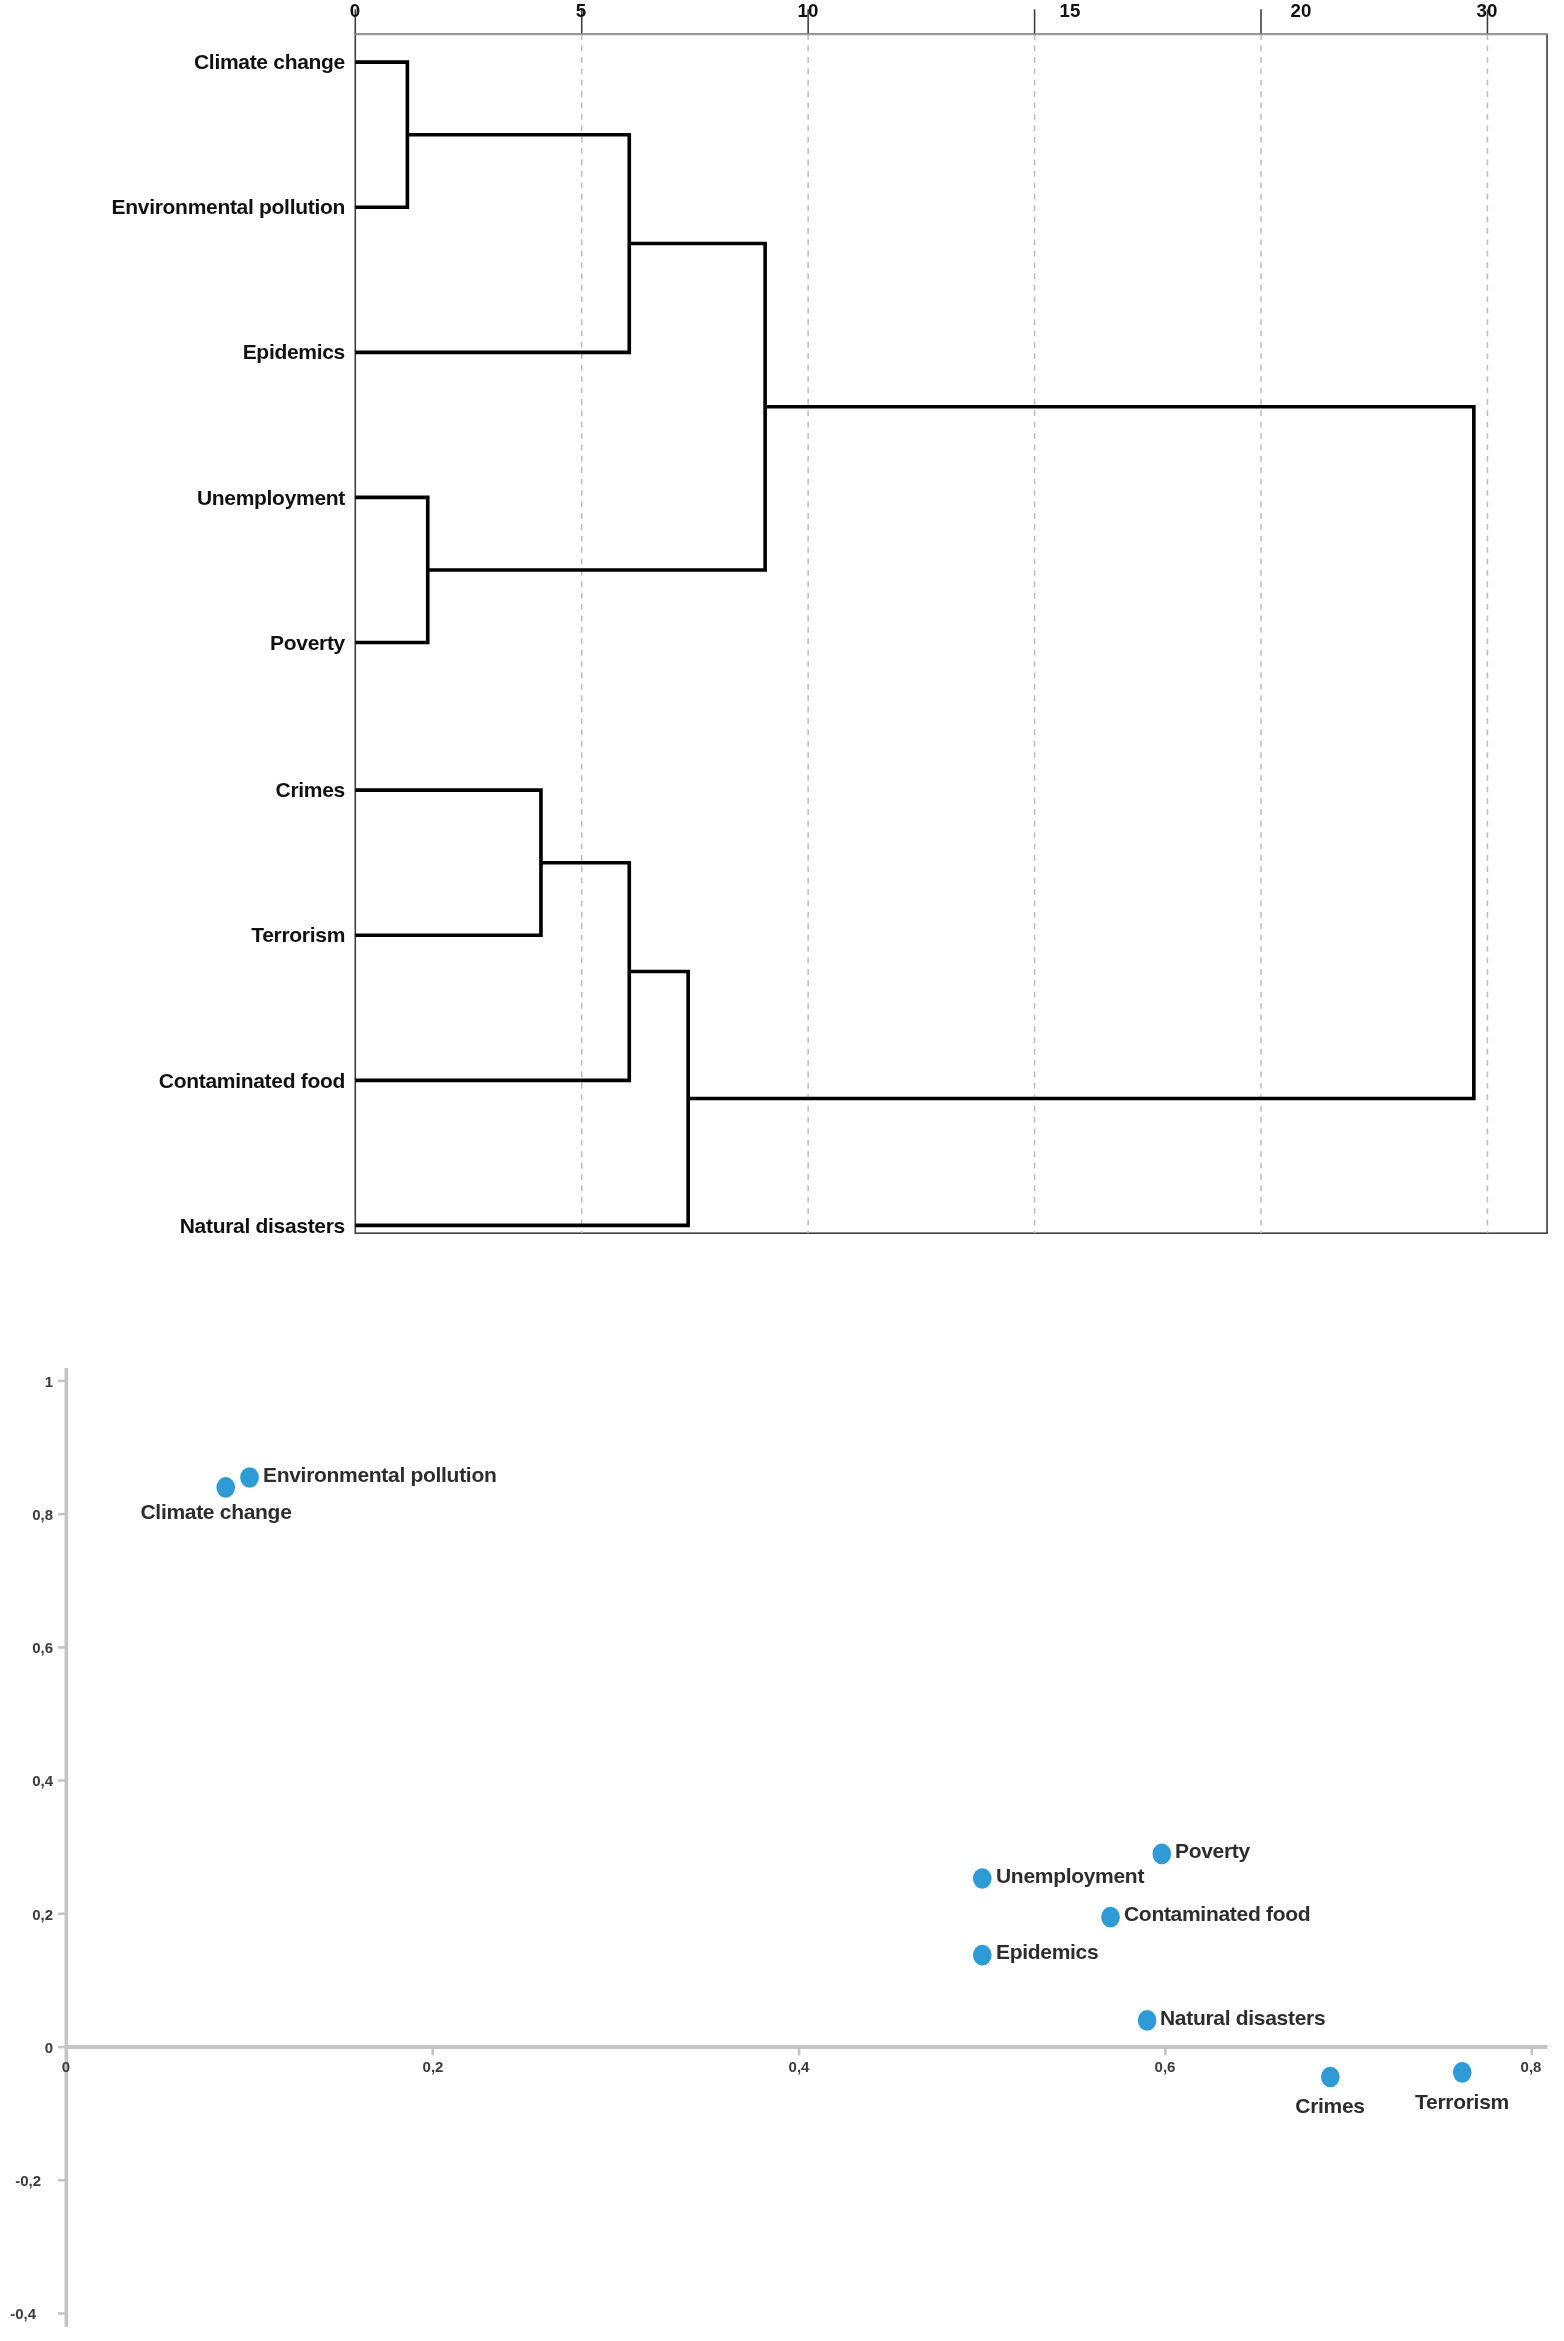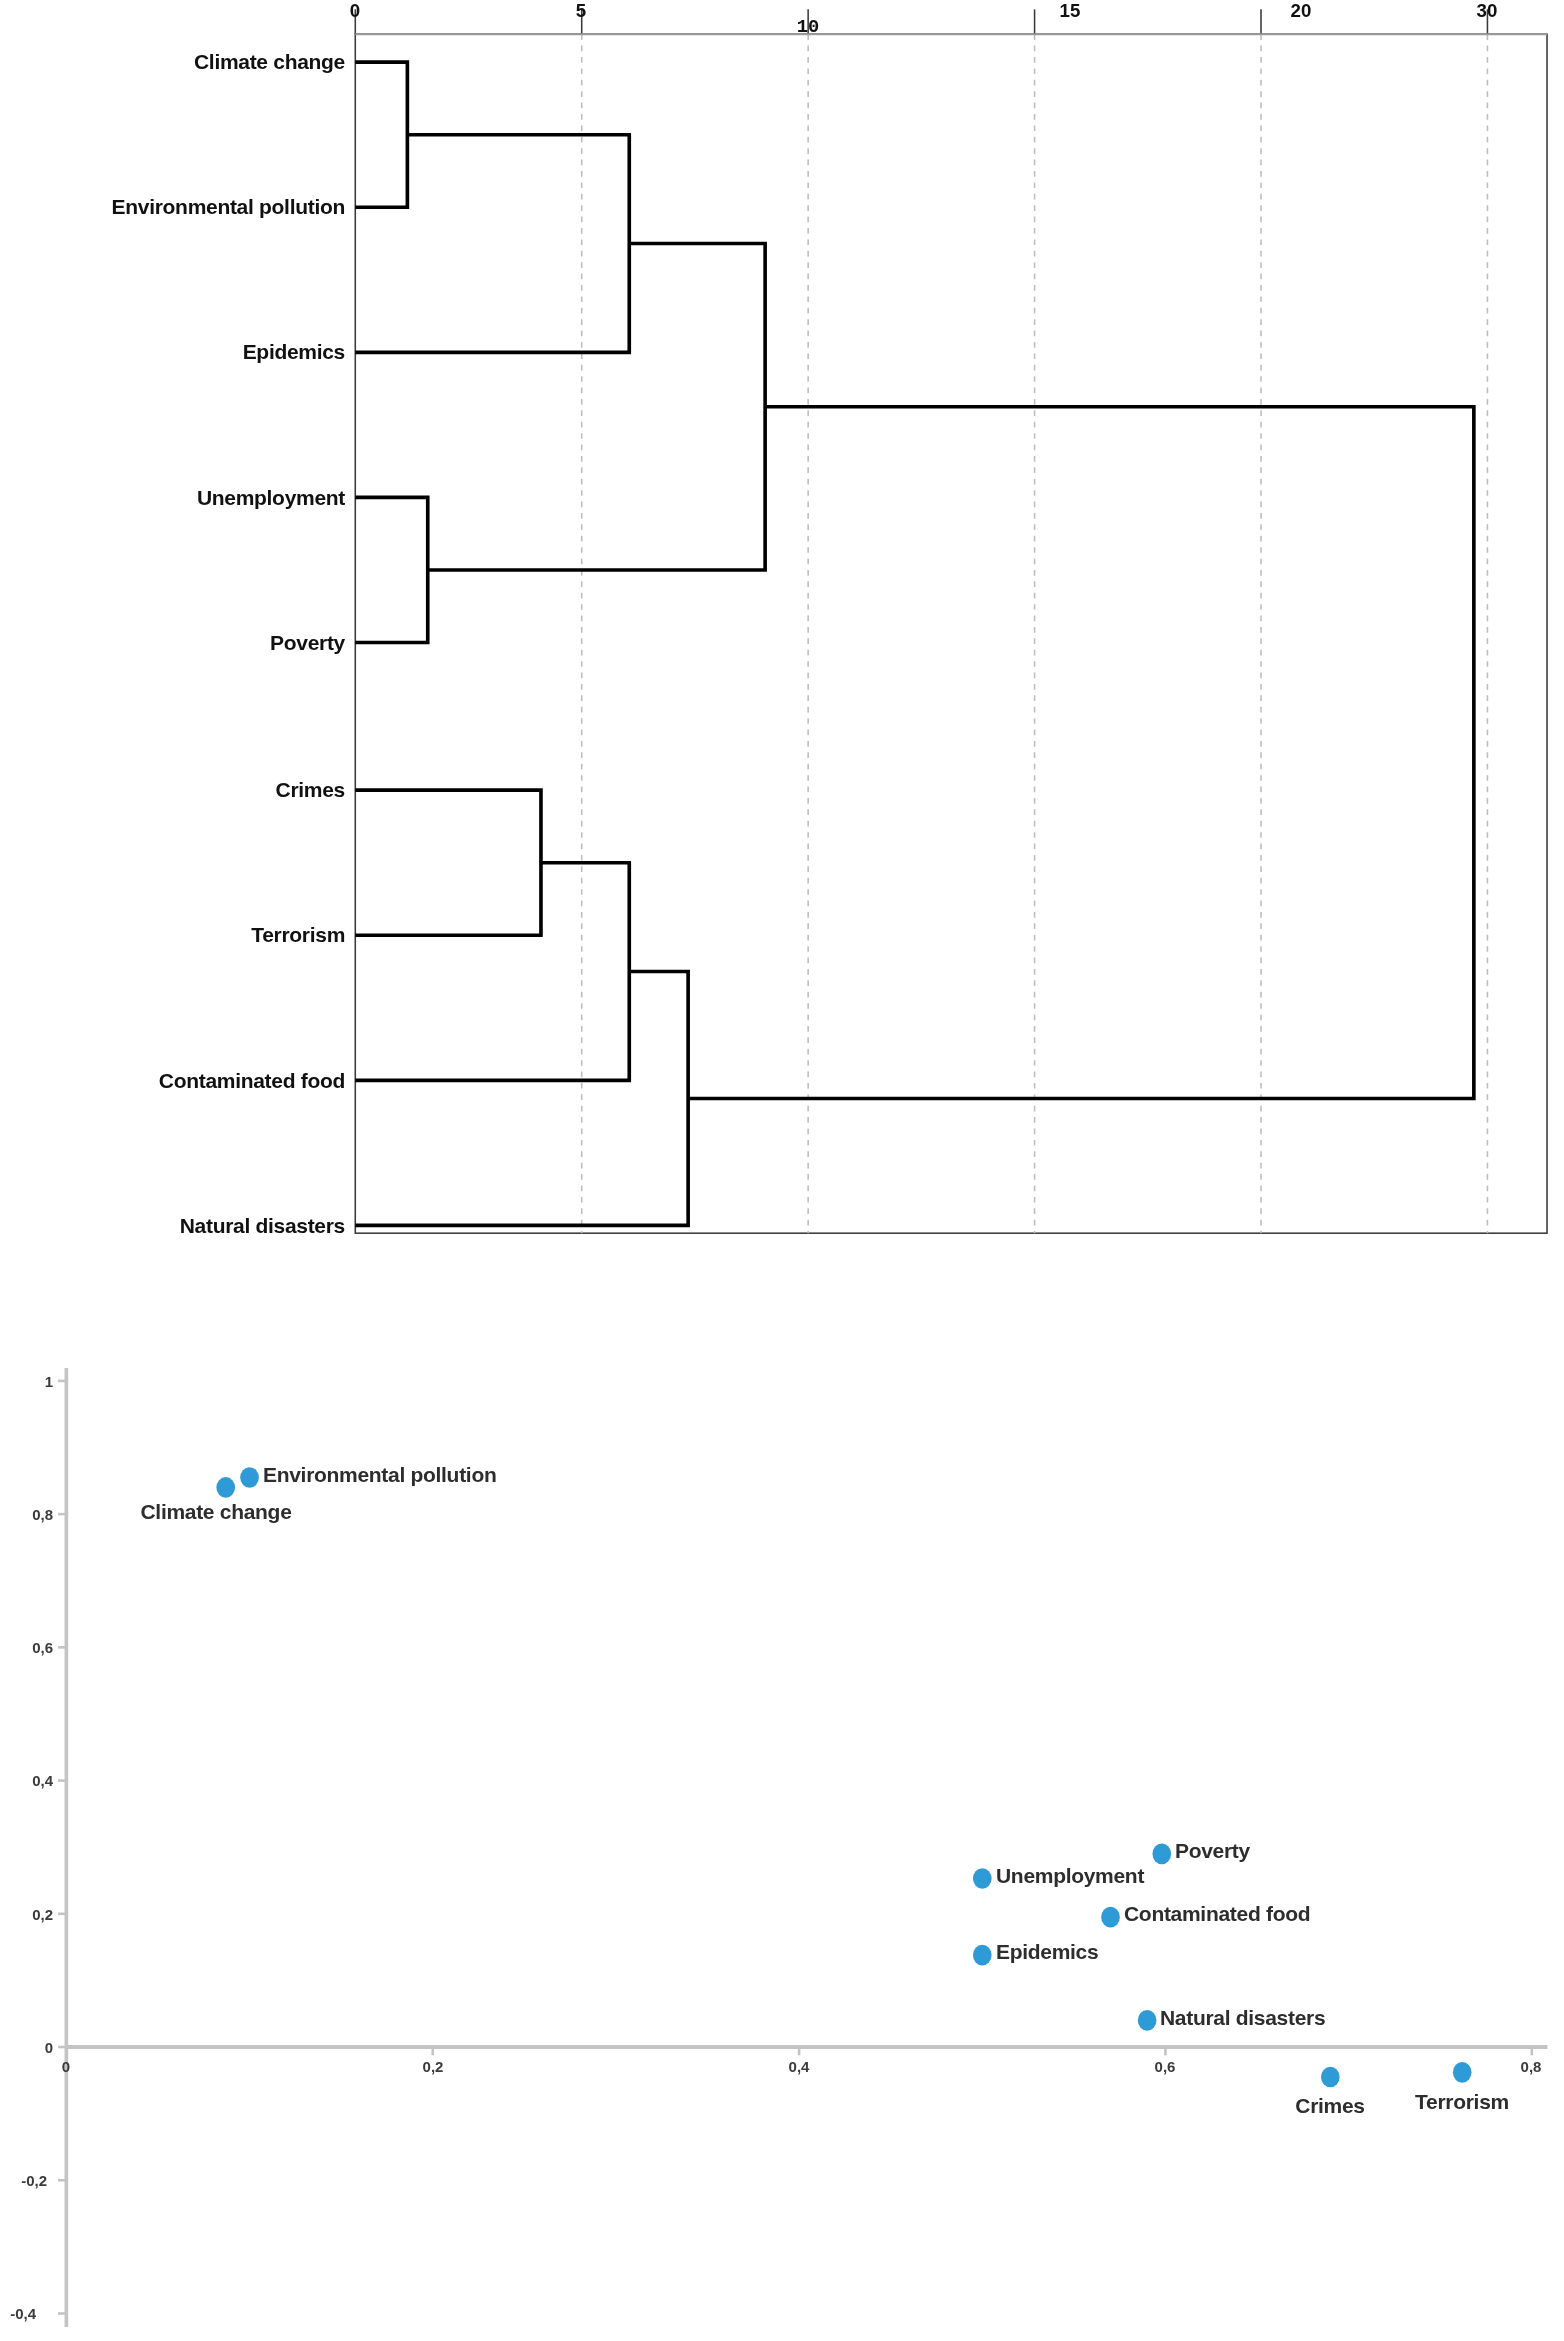--- a/index.html
+++ b/index.html
@@ -63,21 +63,21 @@
         <path d="M 1043.34 1665 H 1213.77 V 2085 H 685"></path>
         <path d="M 1213.77 470 H 1475.9700000000003 V 1100 H 824.84"></path>
         <path d="M 1213.77 1875 H 1327.3899999999999 V 2365 H 685"></path>
         <path d="M 1475.9700000000003 785 H 2843.78 V 2120 H 1327.3899999999999"></path>
       </g>
   </svg>
 
   <div id="dendro-tick-labels">
       <div class="axis-tick-label" style="left: 355px; top: 0px;">0</div>
       <div class="axis-tick-label" style="left: 581px; top: 0px;">5</div>
-      <div class="axis-tick-label" style="left: 808px; top: 16px; font-family: Liberation Mono, monospace;">10</div>
+      <div class="axis-tick-label" style="left: 808px; top: 0px;">10</div>
       <div class="axis-tick-label" style="left: 1070px; top: 0px;">15</div>
       <div class="axis-tick-label" style="left: 1261px; top: 0px; margin-left: 40px;">20</div>
       <div class="axis-tick-label" style="left: 1487px; top: 0px;">30</div>
     </div>
   <div id="dendro-leaf-labels">
       <div class="dendro-label" style="left: 0px; width: 345px; top: 62px;">Climate change</div>
       <div class="dendro-label" style="left: 0px; width: 345px; top: 207px;">Environmental pollution</div>
       <div class="dendro-label" style="left: 0px; width: 345px; top: 352px;">Epidemics</div>
       <div class="dendro-label" style="left: 0px; width: 345px; top: 498px;">Unemployment</div>
       <div class="dendro-label" style="left: 0px; width: 345px; top: 643px;">Poverty</div>
@@ -123,21 +123,21 @@
       </g>
   </svg>
 
   <div id="sc-tick-labels">
       <div class="sc-tick y" style="left: 53px; top: 96px;">1</div>
       <div class="sc-tick y" style="left: 53px; top: 229px;">0,8</div>
       <div class="sc-tick y" style="left: 53px; top: 362px;">0,6</div>
       <div class="sc-tick y" style="left: 53px; top: 495px;">0,4</div>
       <div class="sc-tick y" style="left: 53px; top: 629px;">0,2</div>
       <div class="sc-tick y" style="left: 53px; top: 762px;">0</div>
-      <div class="sc-tick y" style="left: 47px; top: 895px;">-0,2</div>
+      <div class="sc-tick y" style="left: 41px; top: 895px;">-0,2</div>
       <div class="sc-tick y" style="left: 36px; top: 1028px;">-0,4</div>
       <div class="sc-tick x" style="left: 66px; top: 773px;">0</div>
       <div class="sc-tick x" style="left: 433px; top: 773px;">0,2</div>
       <div class="sc-tick x" style="left: 799px; top: 773px;">0,4</div>
       <div class="sc-tick x" style="left: 1165px; top: 773px;">0,6</div>
       <div class="sc-tick x" style="left: 1531px; top: 773px;">0,8</div>
     </div>
   <div id="sc-point-labels">
       <div class="pt-label" style="left: 216px; top: 215px; transform: translateX(-50%);">Climate change</div>
       <div class="pt-label" style="left: 263px; top: 178px;">Environmental pollution</div>

